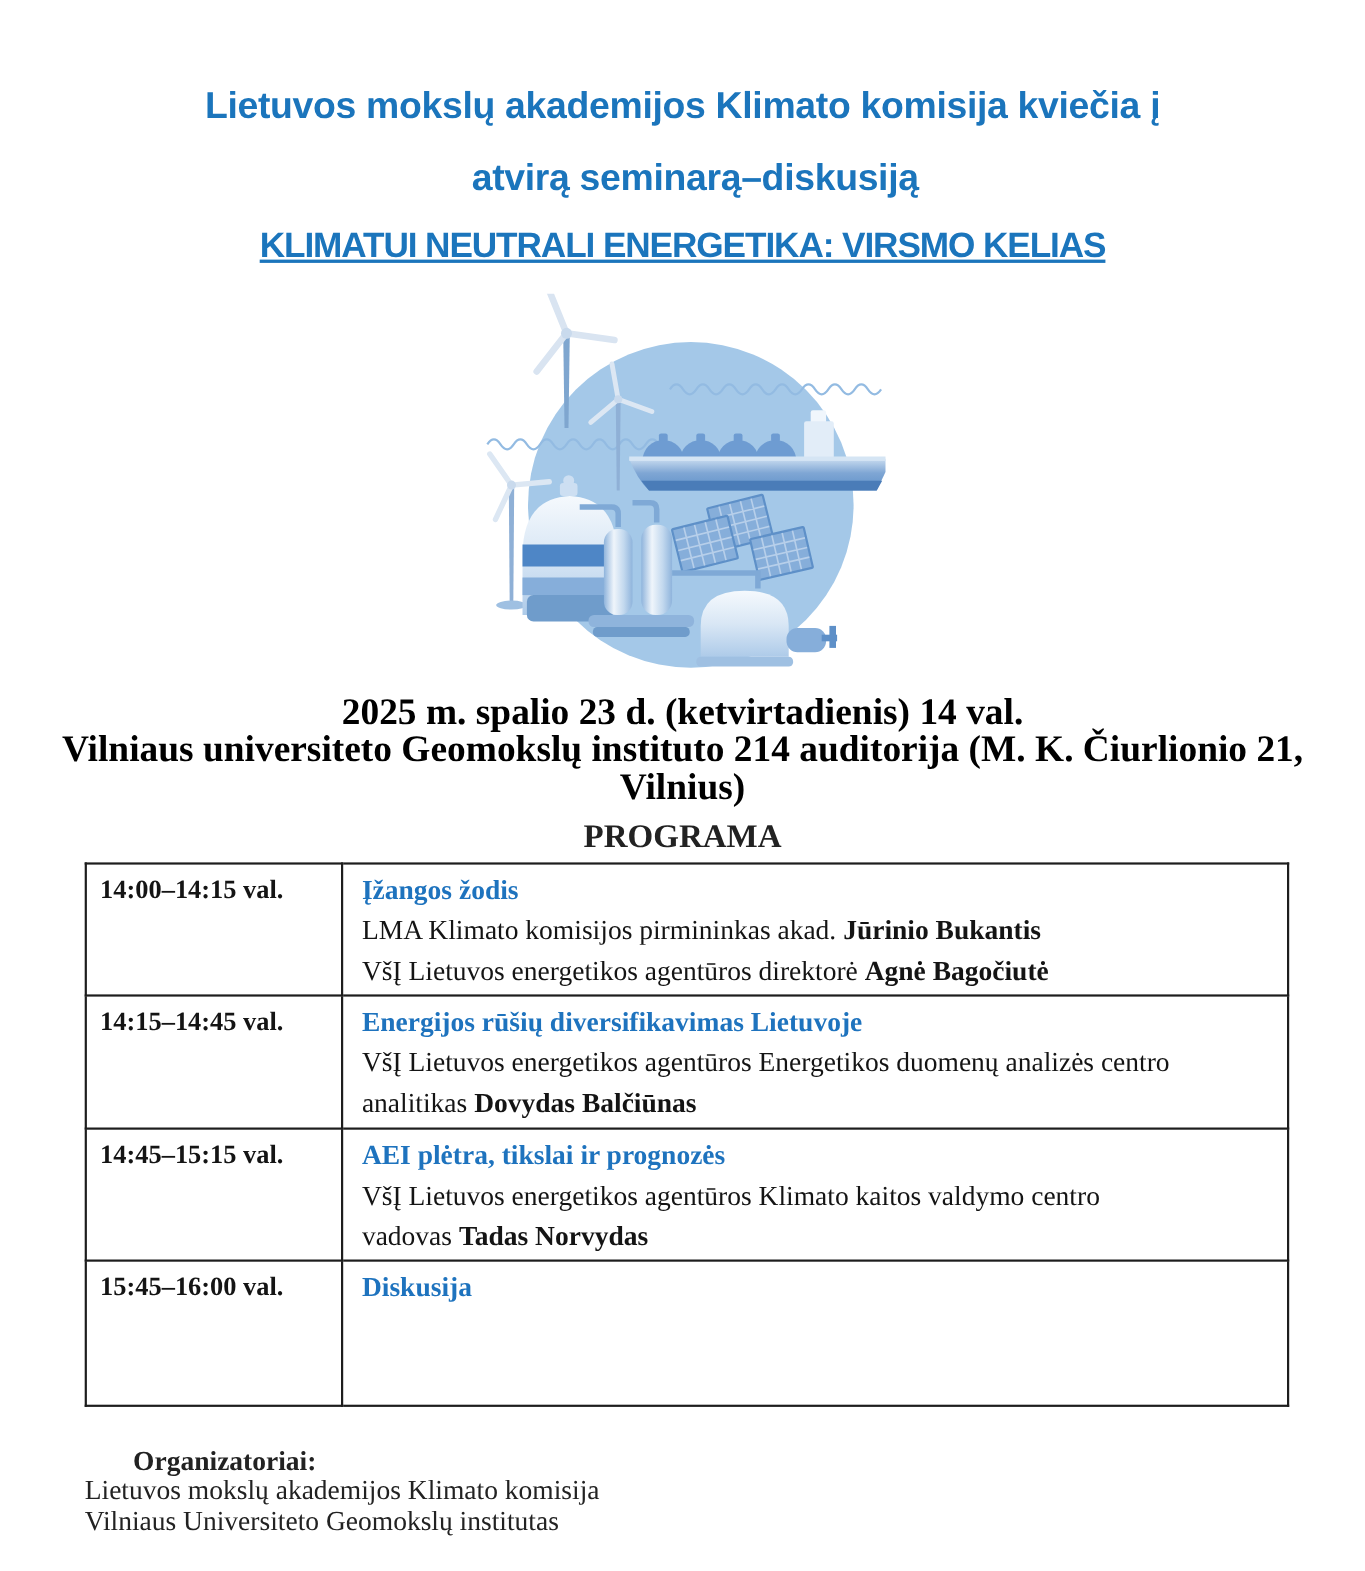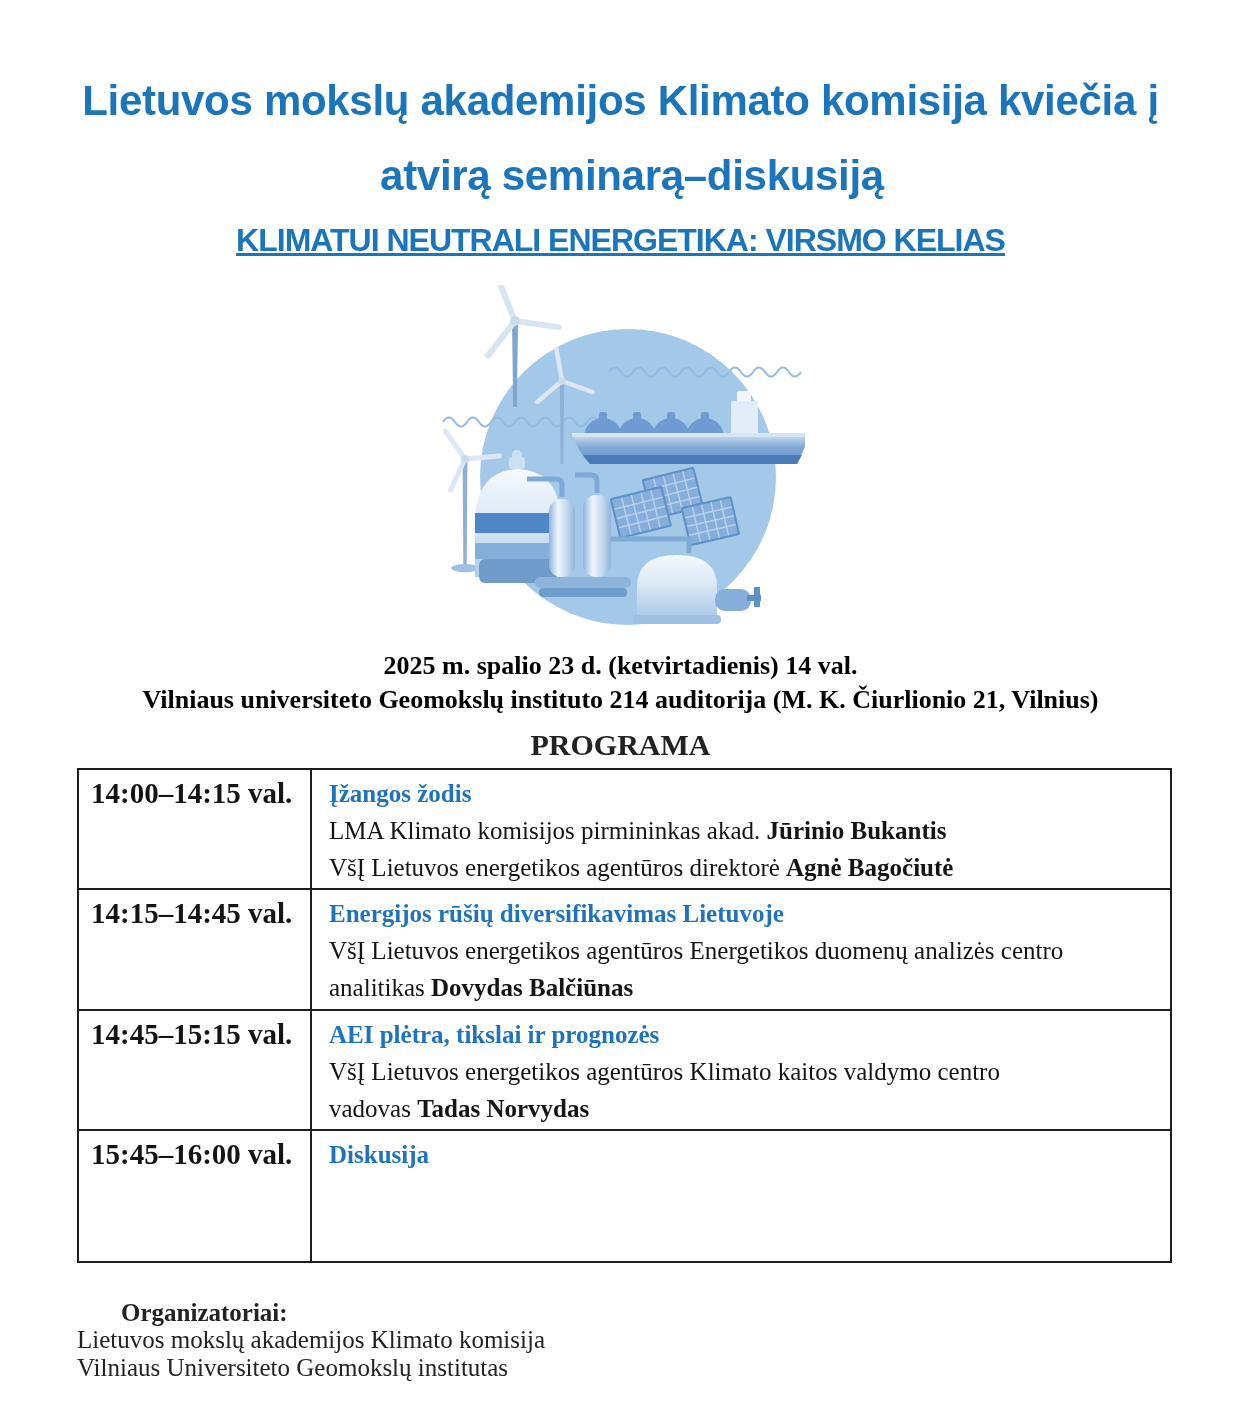--- a/index.html
+++ b/index.html
@@ -7,33 +7,33 @@
     position:relative; width:1241px; height:1428px; margin:0 auto;
     background:#ffffff; overflow:hidden;
     font-family:"Liberation Serif","DejaVu Serif",serif; color:#141414;
   }
   
   .header {
     padding-top:78px; text-align:center;
     font-family:"Liberation Sans","DejaVu Sans",sans-serif; font-weight:bold;
     color:var(--accent,#1B75BC);
   }
-  .title-small { font-size:42px; line-height:1.1; letter-spacing:-0.3px; margin:0; }
+  .title-small { font-size:34px; line-height:1.1; letter-spacing:-0.3px; margin:0; }
   .title-small.second { margin-top:29px;padding-left:23px; }
   .title-caps  { font-size:32px; line-height:1.1; letter-spacing:-1px; margin:24px 0 16px 0;text-decoration:underline; }
   
   .illustration { margin-top:26px; height:350px; text-align:center; }
   
-  .event-info { margin-top:14px; text-align:center; font-weight:bold; font-size:26px; line-height:34px; color:#000; }
+  .event-info { margin-top:14px; text-align:center; font-weight:bold; font-size:34px; line-height:34px; color:#000; }
   
   .program-heading { margin-top:13px; text-align:center; font-weight:bold; font-size:30px; line-height:30px; color:#222; }
   
   table.program { border-collapse:collapse; margin:8px 0 0 77px; width:1095px; table-layout:fixed; }
   table.program td { border:2px solid #1d1d1d; vertical-align:top; }
-  td.time { width:215px; padding:5px 4px 0 12px; font-weight:bold; font-size:29px; line-height:37px; white-space:nowrap; }
+  td.time { width:215px; padding:5px 4px 0 12px; font-weight:bold; font-size:24px; line-height:37px; white-space:nowrap; }
   td.content { padding:5px 10px 0 17px; font-size:25px; line-height:37px; }
   .session-title { color:var(--session-title,#1E73BE); font-weight:bold; }
   .desc-line { white-space:pre-wrap; }
   .desc-line .b { font-weight:bold; }
   table.program tr:nth-child(1) td { height:113px; }
   table.program tr:nth-child(2) td { height:114px; }
   table.program tr:nth-child(3) td { height:113px; }
   table.program tr:nth-child(4) td { height:125px; }
   table.program tr:nth-child(5) td { height:40px;text-align:right; }
   

